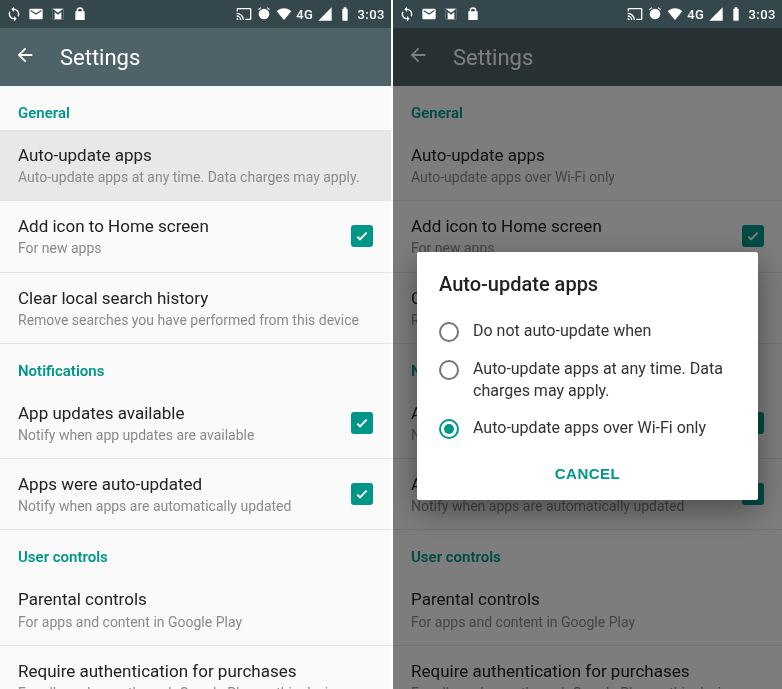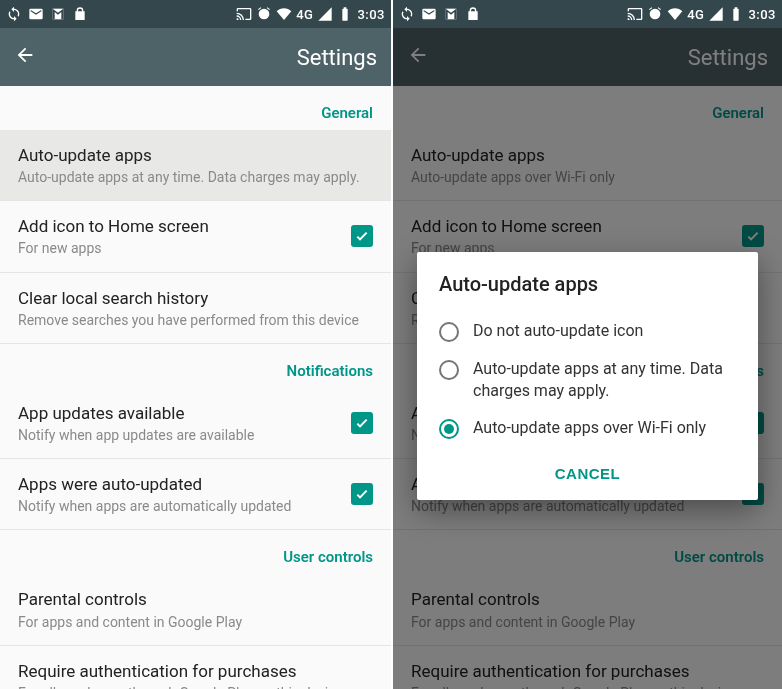--- a/index.html
+++ b/index.html
@@ -37,31 +37,29 @@
   .actionbar {
     height: 58px;
     background: #4e6368;
     color: #fff;
     display:flex;
     align-items:center;
     padding: 0 14px;
     gap: 24px;
     font-size: 22px;
     font-weight: 400;
-    justify-content: space-between;
   }
   .back-arrow svg { width:22px; height:22px; fill:#fff; }
   
   .list { background:#fafafa; }
   .section-header {
     color: #009688;
     font-weight: 600;
     font-size: 15px;
     padding: 18px 18px 8px 18px;
-    text-align: right;
   }
   .row {
     padding: 14px 18px 14px 18px;
     border-bottom: 1px solid #e5e5e5;
     display:flex;
     align-items:center;
   }
   .row.noborder { border-bottom:none; }
   .row .textcol { flex:1; min-width:0; }
   .row .title { color:#222; font-size:17px; line-height:1.3; }
@@ -370,21 +368,21 @@
       </div>
     </div>
 
     <div class="dim-layer"></div>
 
     <div class="dialog">
       <div class="dialog-title">Auto-update apps</div>
 
       <div class="radio-row">
         <div class="radio"></div>
-        <div class="radio-label">Do not auto-update icon</div>
+        <div class="radio-label">Do not auto-update when</div>
       </div>
       <div class="radio-row">
         <div class="radio"></div>
         <div class="radio-label">Auto-update apps at any time. Data charges may apply.</div>
       </div>
       <div class="radio-row">
         <div class="radio checked"></div>
         <div class="radio-label">Auto-update apps over Wi-Fi only</div>
       </div>
 

